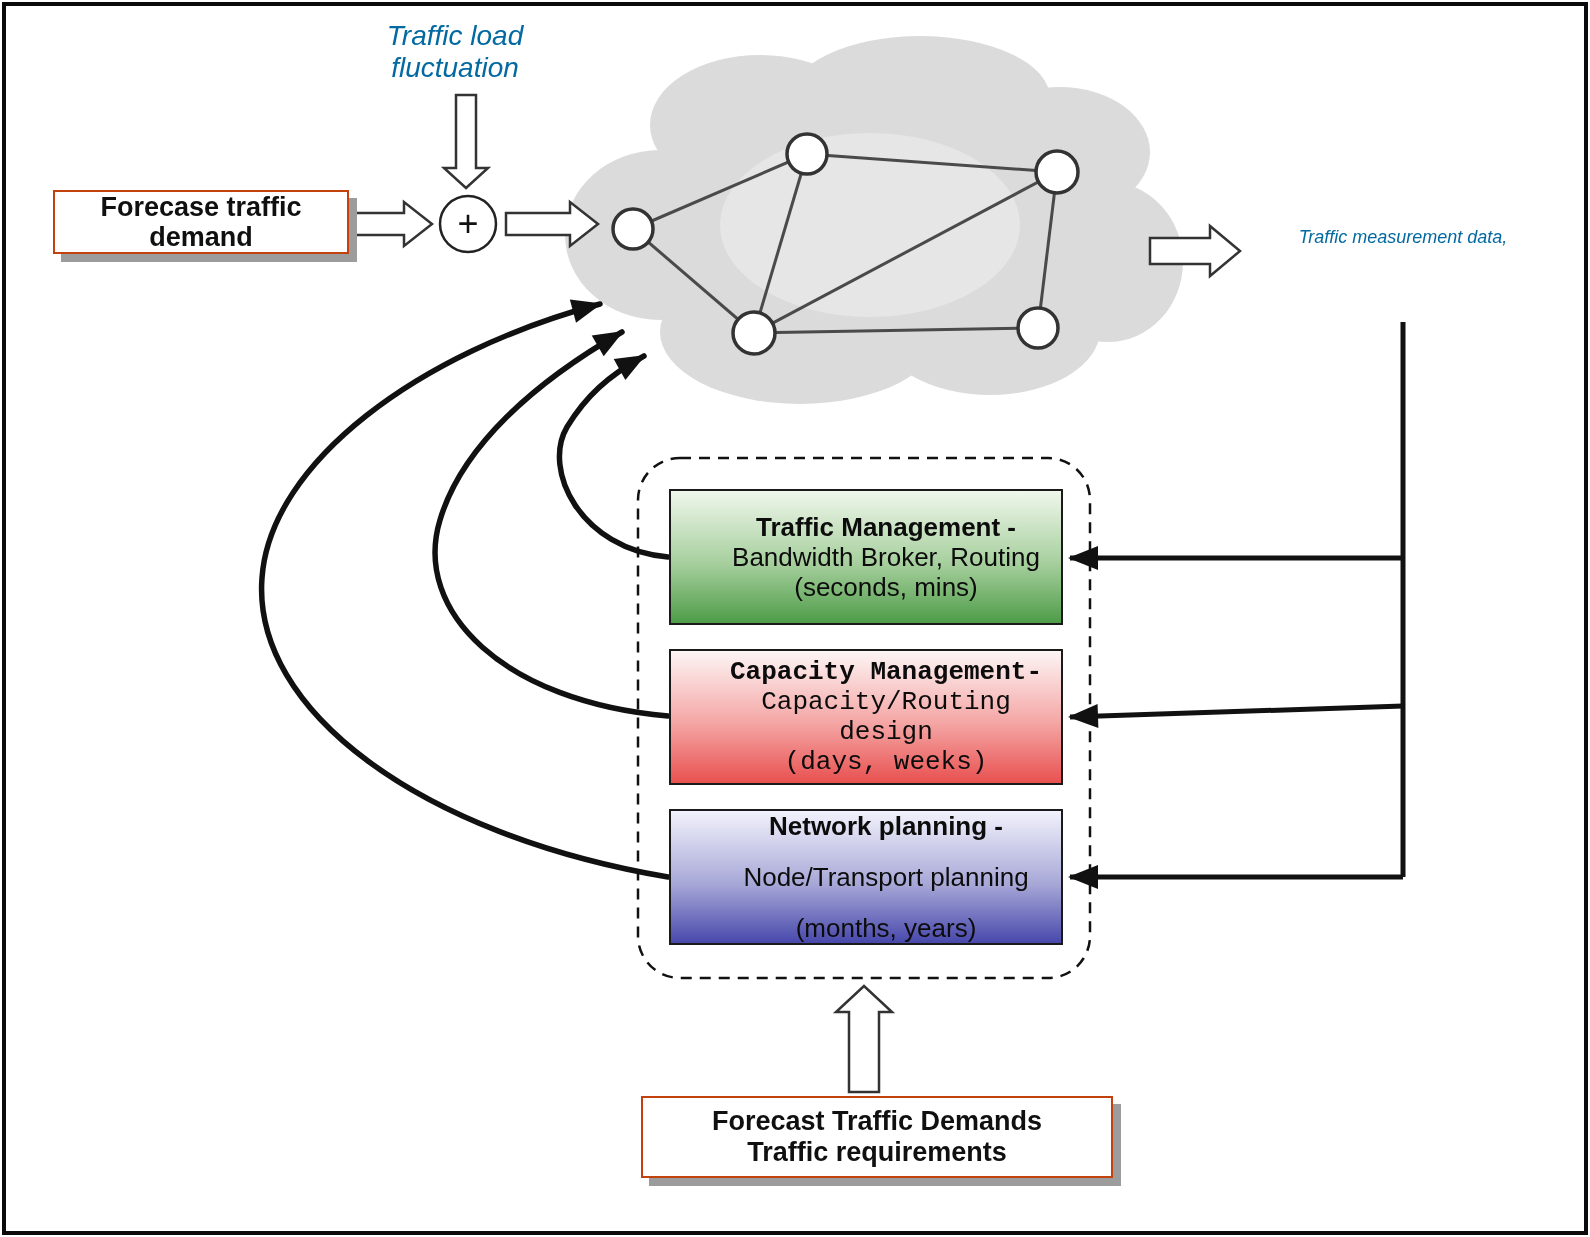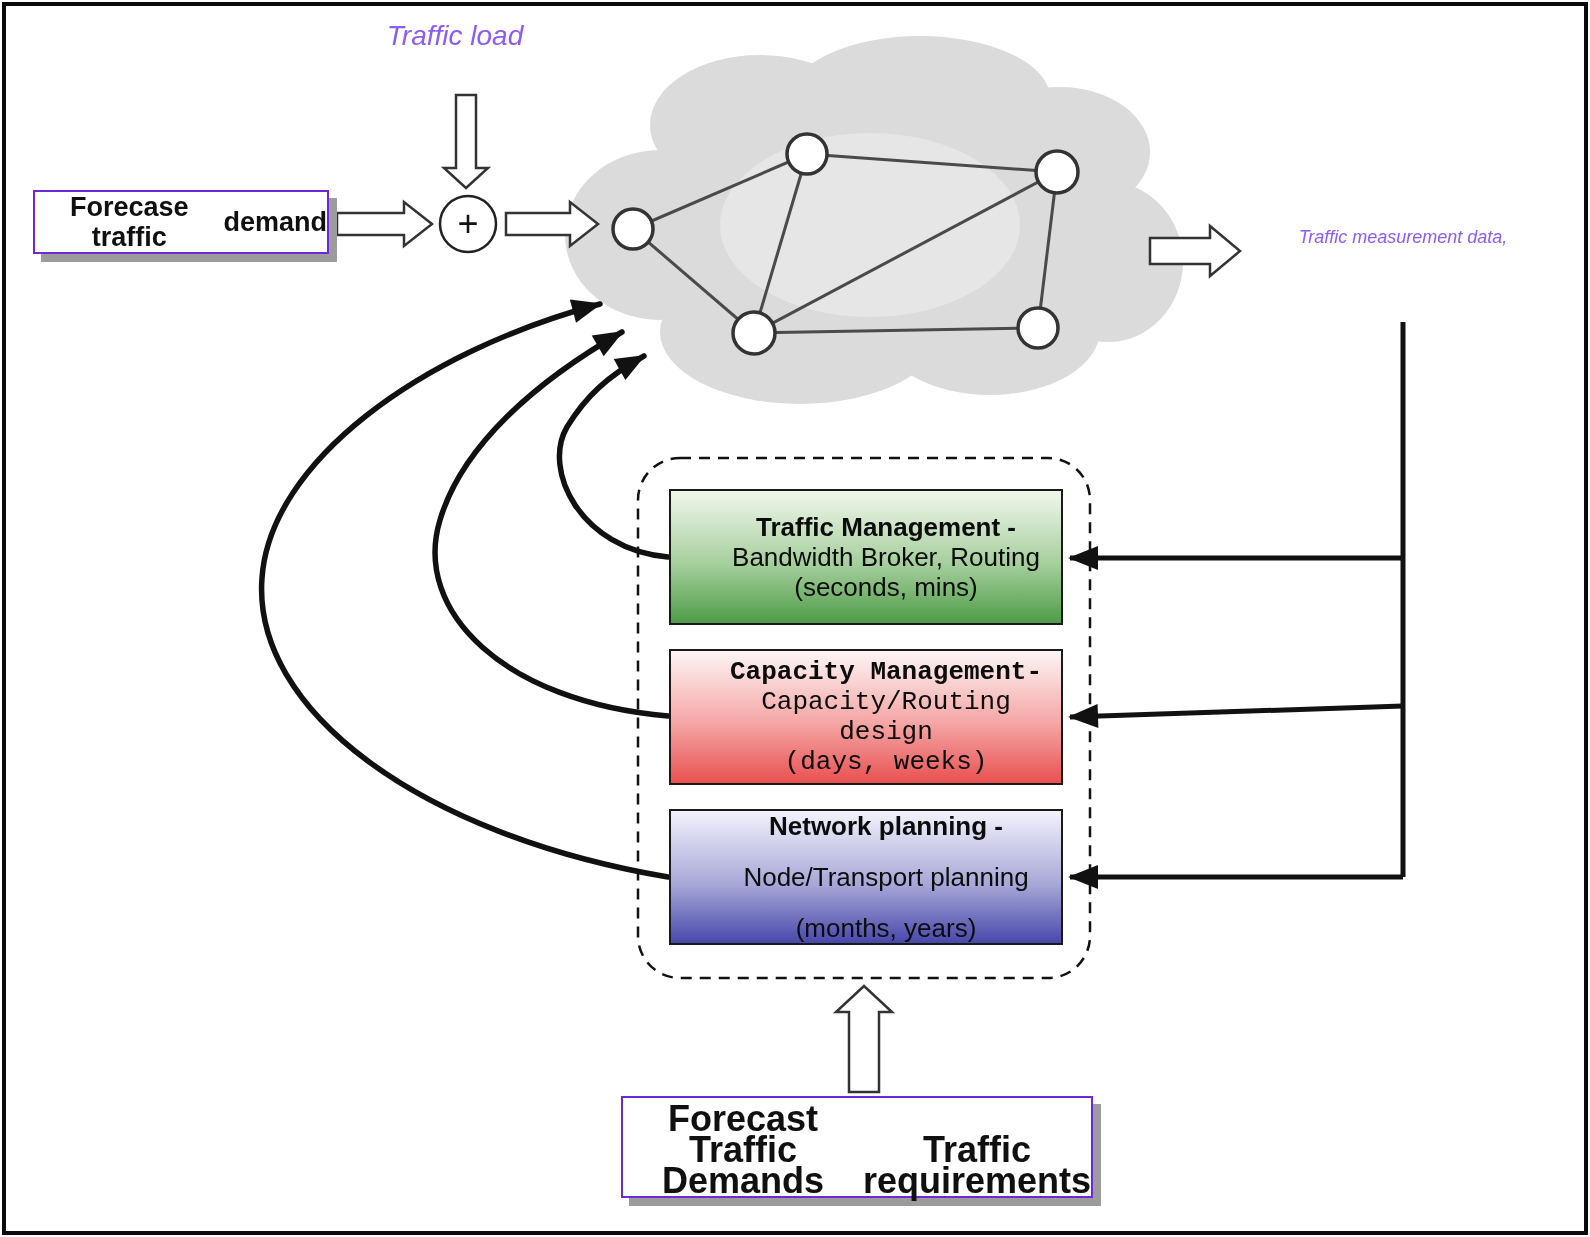--- a/index.html
+++ b/index.html
@@ -4,31 +4,31 @@
 <style>
   html,body { margin:0; padding:0; background:#fff; }
   .stage {
     position:relative; width:1590px; height:1237px; background:#ffffff;
     font-family:"Liberation Sans", sans-serif; color:#101010; overflow:hidden;
   }
   .frame { position:absolute; inset:2px; border:4px solid #0a0a0a; pointer-events:none; }
   #diagram-svg { position:absolute; left:0; top:0; width:1590px; height:1237px; }
 
   .box3d {
-    position:absolute; background:#ffffff; border:2px solid #6d28d9;
+    position:absolute; background:#ffffff; border:2px solid #c2410c;
     box-shadow:8px 8px 0 #9c9c9c;
-    display:flex; flex-direction:row; align-items:center; justify-content:center;
-    font-weight:bold; text-align:center; box-sizing:border-box;
+    display:flex; flex-direction:column; align-items:center; justify-content:center;
+    font-weight:bold; text-align:center; box-sizing:border-box;margin-left:20px;
   }
   #forecast-box { left:33px; top:190px; width:296px; height:64px; font-size:27px; line-height:30px; }
-  #bottom-box  { left:621px; top:1096px; width:472px; height:102px; font-size:36px; line-height:31px;align-items:flex-end; }
+  #bottom-box  { left:621px; top:1096px; width:472px; height:82px; font-size:27px; line-height:31px; }
 
   .float-label {
     position:absolute; font-style:italic; font-size:28px; line-height:32px;
-    text-align:center; color:#8b5cf6; white-space:nowrap;
+    text-align:center; color:#0369a1; white-space:nowrap;
   }
   #traffic-load-label { left:330px; top:20px; width:250px; }
   #measurement-label  { left:1240px; top:222px; width:326px; font-size:18px; line-height:31px; }
 
   .mgmt {
     position:absolute; left:669px; width:394px; height:136px;
     border:2px solid #1a1a1a; box-sizing:border-box;
     display:flex; flex-direction:column; justify-content:center; align-items:center;
     text-align:center; font-size:26px; line-height:30px; color:#0c0c0c;padding-left:40px;
   }
@@ -104,20 +104,21 @@
 
     <g stroke="#111" stroke-width="5.5" fill="none" stroke-linecap="round">
       <path d="M 668 557 C 580 549, 542 470, 567 427 C 586 396, 608 376, 644 356" marker-end="url(#mTri)"></path>
       <path d="M 668 716 C 505 702, 412 612, 440 520 C 462 446, 535 382, 622 332" marker-end="url(#mTri)"></path>
       <path d="M 668 877 C 420 835, 252 710, 262 578 C 270 462, 420 352, 600 304" marker-end="url(#mTri)"></path>
     </g>
   </svg>
 
   <div class="float-label" id="traffic-load-label">
     <div>Traffic load</div>
+    <div>fluctuation</div>
   </div>
 
   <div class="box3d" id="forecast-box">
     <div>Forecase traffic</div>
     <div>demand</div>
   </div>
 
   <div class="float-label" id="measurement-label">
     <div>Traffic measurement data,</div>
   </div>

